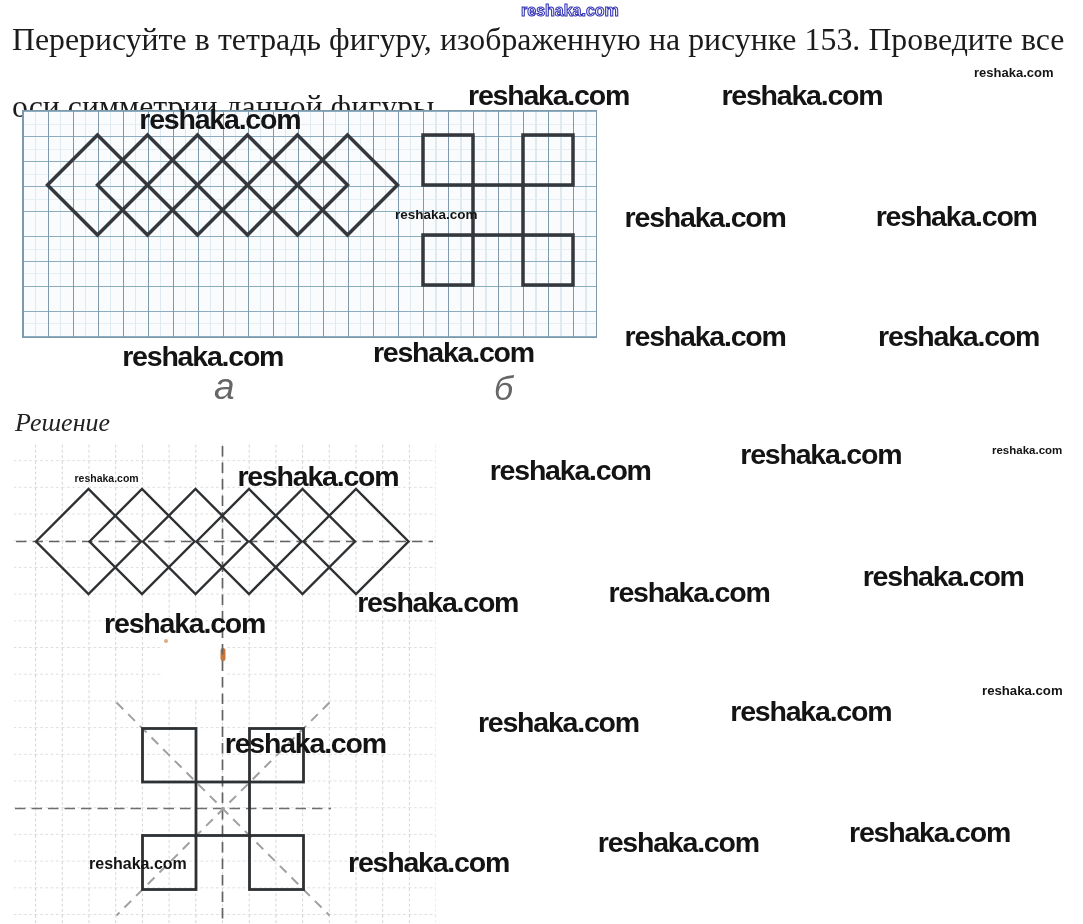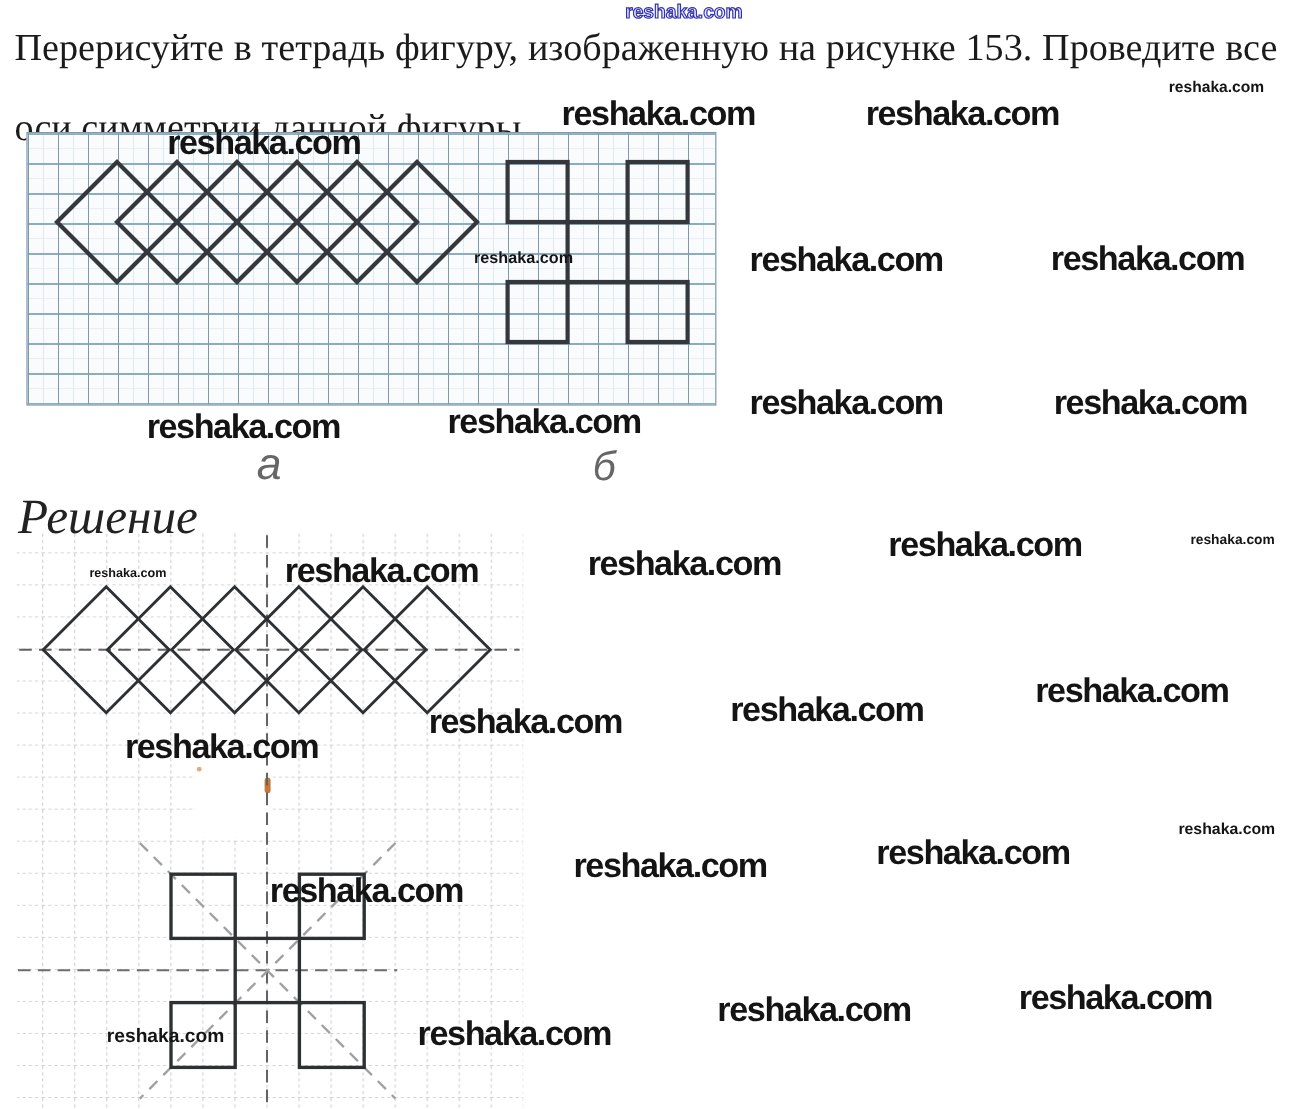--- a/index.html
+++ b/index.html
@@ -102,21 +102,21 @@
     <rect x="249.5" y="728.5" width="54" height="53.5"></rect>
 
     <rect x="142.5" y="835.5" width="53.5" height="54"></rect>
 
     <rect x="249.5" y="835.5" width="54" height="54"></rect>
 
     <rect x="196" y="782" width="53.5" height="53.5"></rect>
   </g>
 </svg>
 
-<div class="abs" style="left:15px;top:410px;font-family:'Liberation Serif',serif;font-style:italic;font-size:41px;color:#222;line-height:1;text-align:right;">Решение</div>
+<div class="abs" style="left:15px;top:410px;font-family:'Liberation Serif',serif;font-style:italic;font-size:26px;color:#222;line-height:1;text-align:right;">Решение</div>
 
 <div class="abs wm" style="left:493px;top:3px;font-size:16px;color:#eeeefc;-webkit-text-stroke:1px #3232b4;">reshaka.com</div>
 
 <div class="abs wm" style="left:946px;top:65.5px;font-size:13px;">reshaka.com</div>
 
 <div class="abs wm wmL" style="left:440px;top:81px;">reshaka.com</div>
 
 <div class="abs wm wmL" style="left:693.4px;top:81px;">reshaka.com</div>
 
 <div class="abs wm wmL" style="left:111.3px;top:105.4px;">reshaka.com</div>

